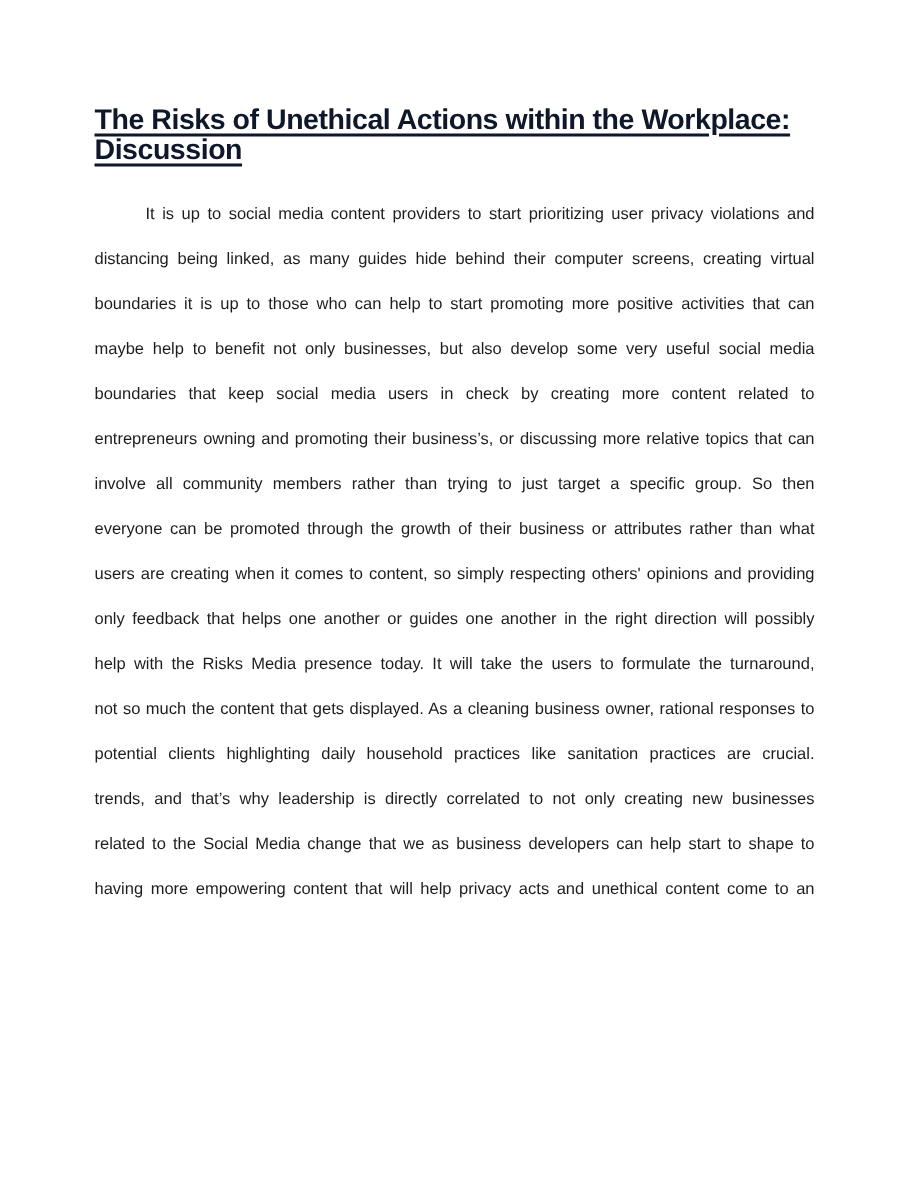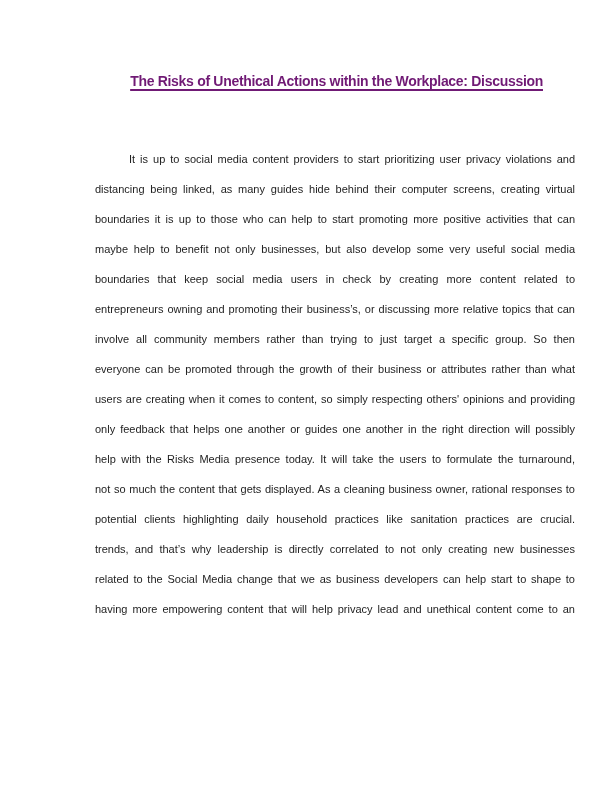--- a/index.html
+++ b/index.html
@@ -15,36 +15,35 @@
     font-family: "Liberation Sans", sans-serif;
     color: #1d1d1d;
     overflow: hidden;
   }
   .doc-title {
     position: absolute;
     top: 71px;
     left: 63px;
     width: 480px;
     margin: 0;
-    text-align: right;
-    font-size: 14px;
+    text-align: left;
+    font-size: 19px;
     font-weight: bold;
     letter-spacing: -0.3px;
-    color: #701a75;
+    color: #0f172a;
     text-decoration: underline;
     text-decoration-thickness: 1.5px;
     text-underline-offset: 3px;
     line-height: 20px;
   }
   .paragraph {
     position: absolute;
     left: 63px;
-    top: 144px;
+    top: 128px;
     width: 480px;
-    margin-left: 32px;
   }
   .line {
     height: 30px;
     line-height: 30px;
     font-size: 11px;
     color: #1d1d1d;
     text-align: justify;
     text-align-last: justify;
     -moz-text-align-last: justify;
   }
@@ -66,15 +65,15 @@
       <div class="line" style="">entrepreneurs owning and promoting their business’s, or discussing more relative topics that can</div>
       <div class="line" style="">involve all community members rather than trying to just target a specific group.  So then</div>
       <div class="line" style="">everyone can be promoted through the growth of their business or attributes rather than what</div>
       <div class="line" style="">users are creating when it comes to content, so simply respecting others' opinions and providing</div>
       <div class="line" style="">only feedback that helps one another or guides one another in the right direction will possibly</div>
       <div class="line" style="">help with the Risks Media presence today. It will take the users to formulate the turnaround,</div>
       <div class="line" style="">not so much the content that gets displayed. As a cleaning business owner, rational responses to</div>
       <div class="line" style="">potential clients highlighting daily household practices like sanitation practices are crucial.</div>
       <div class="line" style="">trends, and that’s why leadership is directly correlated to not only creating new businesses</div>
       <div class="line" style="">related to the Social Media change that we as business developers can help start to shape to</div>
-      <div class="line" style="">having more empowering content that will help privacy lead and unethical content come to an</div>
+      <div class="line" style="">having more empowering content that will help privacy acts and unethical content come to an</div>
     </div>
 </div>
 
 </body></html>

